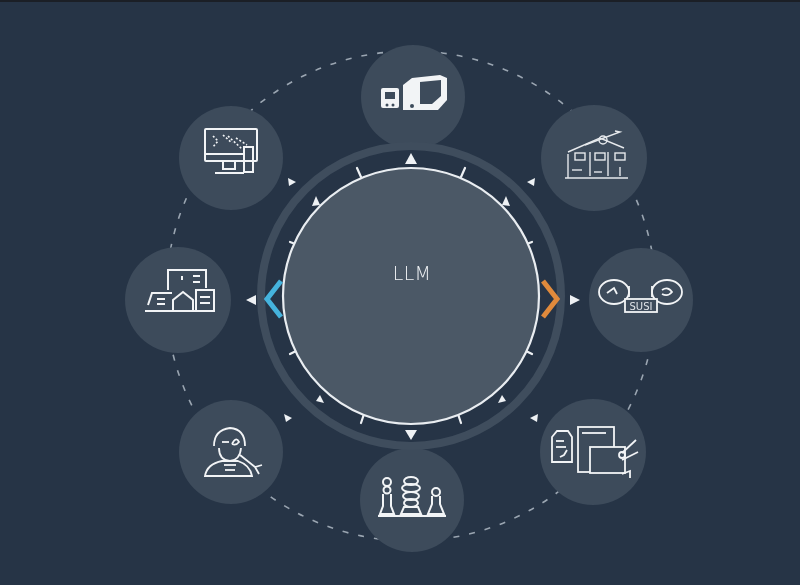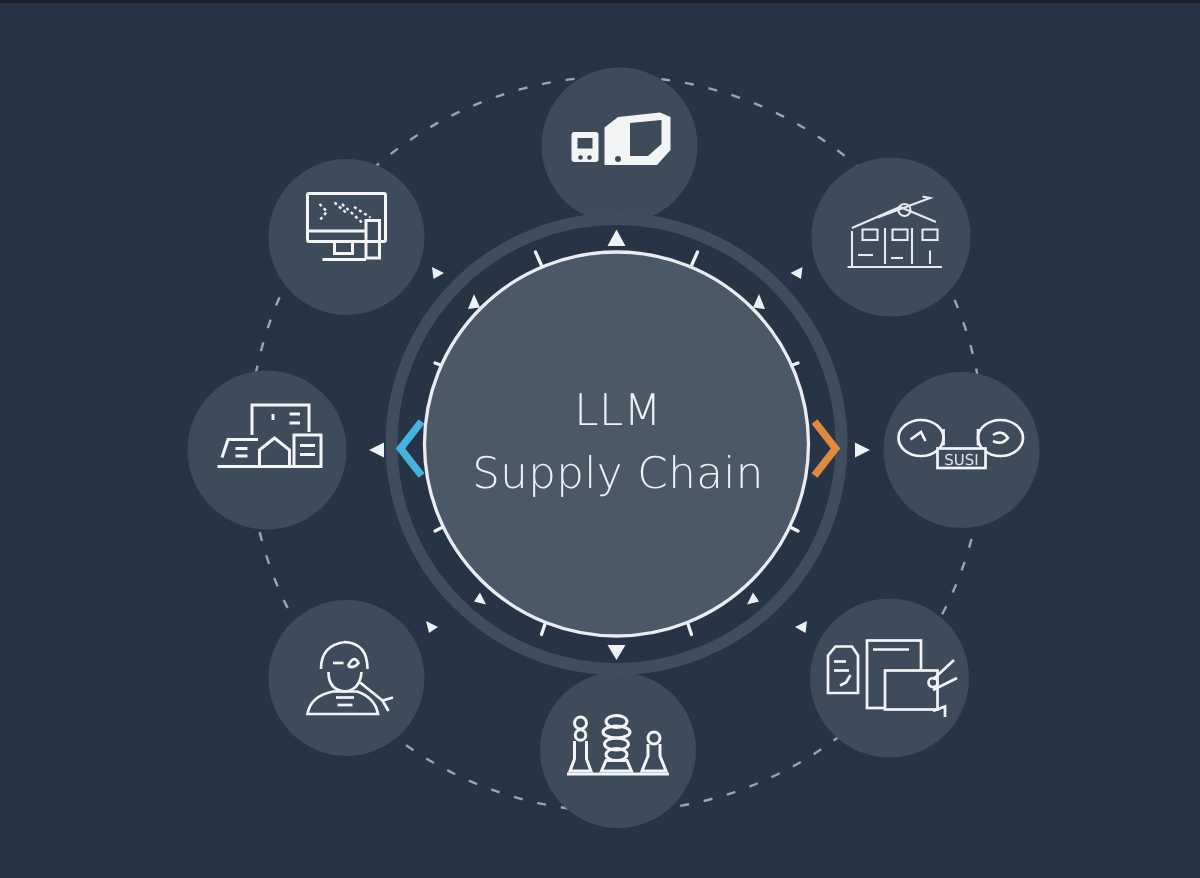--- a/index.html
+++ b/index.html
@@ -8,21 +8,21 @@
     background: #263446;
     font-family: "DejaVu Sans", sans-serif;
     position: relative;
   }
   .top-strip { position: absolute; left: 0; top: 0; width: 800px; height: 2px; background: #1b1f26; }
   svg.stage { position: absolute; left: 0; top: 0; }
   .center-title {
     position: absolute; left: 290px; top: 252px; width: 244px;
     text-align: center; color: #eef1f4;
     font-family: "DejaVu Sans", sans-serif;
-    font-size: 29px; line-height: 42px; font-weight: 300;
+    font-size: 19px; line-height: 42px; font-weight: 300;
     letter-spacing: 0.3px;
   }
 </style>
 </head>
 <body>
 
 <div class="top-strip"></div>
 
 <svg class="stage" width="800" height="585" viewBox="0 0 800 585">
 
@@ -190,14 +190,13 @@
     <path d="M205 476 Q207 464 222 461 L238 461 Q250 465 252 476 Z"></path>
     <line x1="224" y1="465" x2="236" y2="465"></line>
     <line x1="225" y1="470" x2="235" y2="470"></line>
     <path d="M240 455 L255 467 L262 465 M255 467 L259 474"></path>
   </g>
 
 </svg>
 
 <div class="center-title">
   <div>LLM</div>
-  <div>Supply Chain</div>
 </div>
 
 </body></html>

